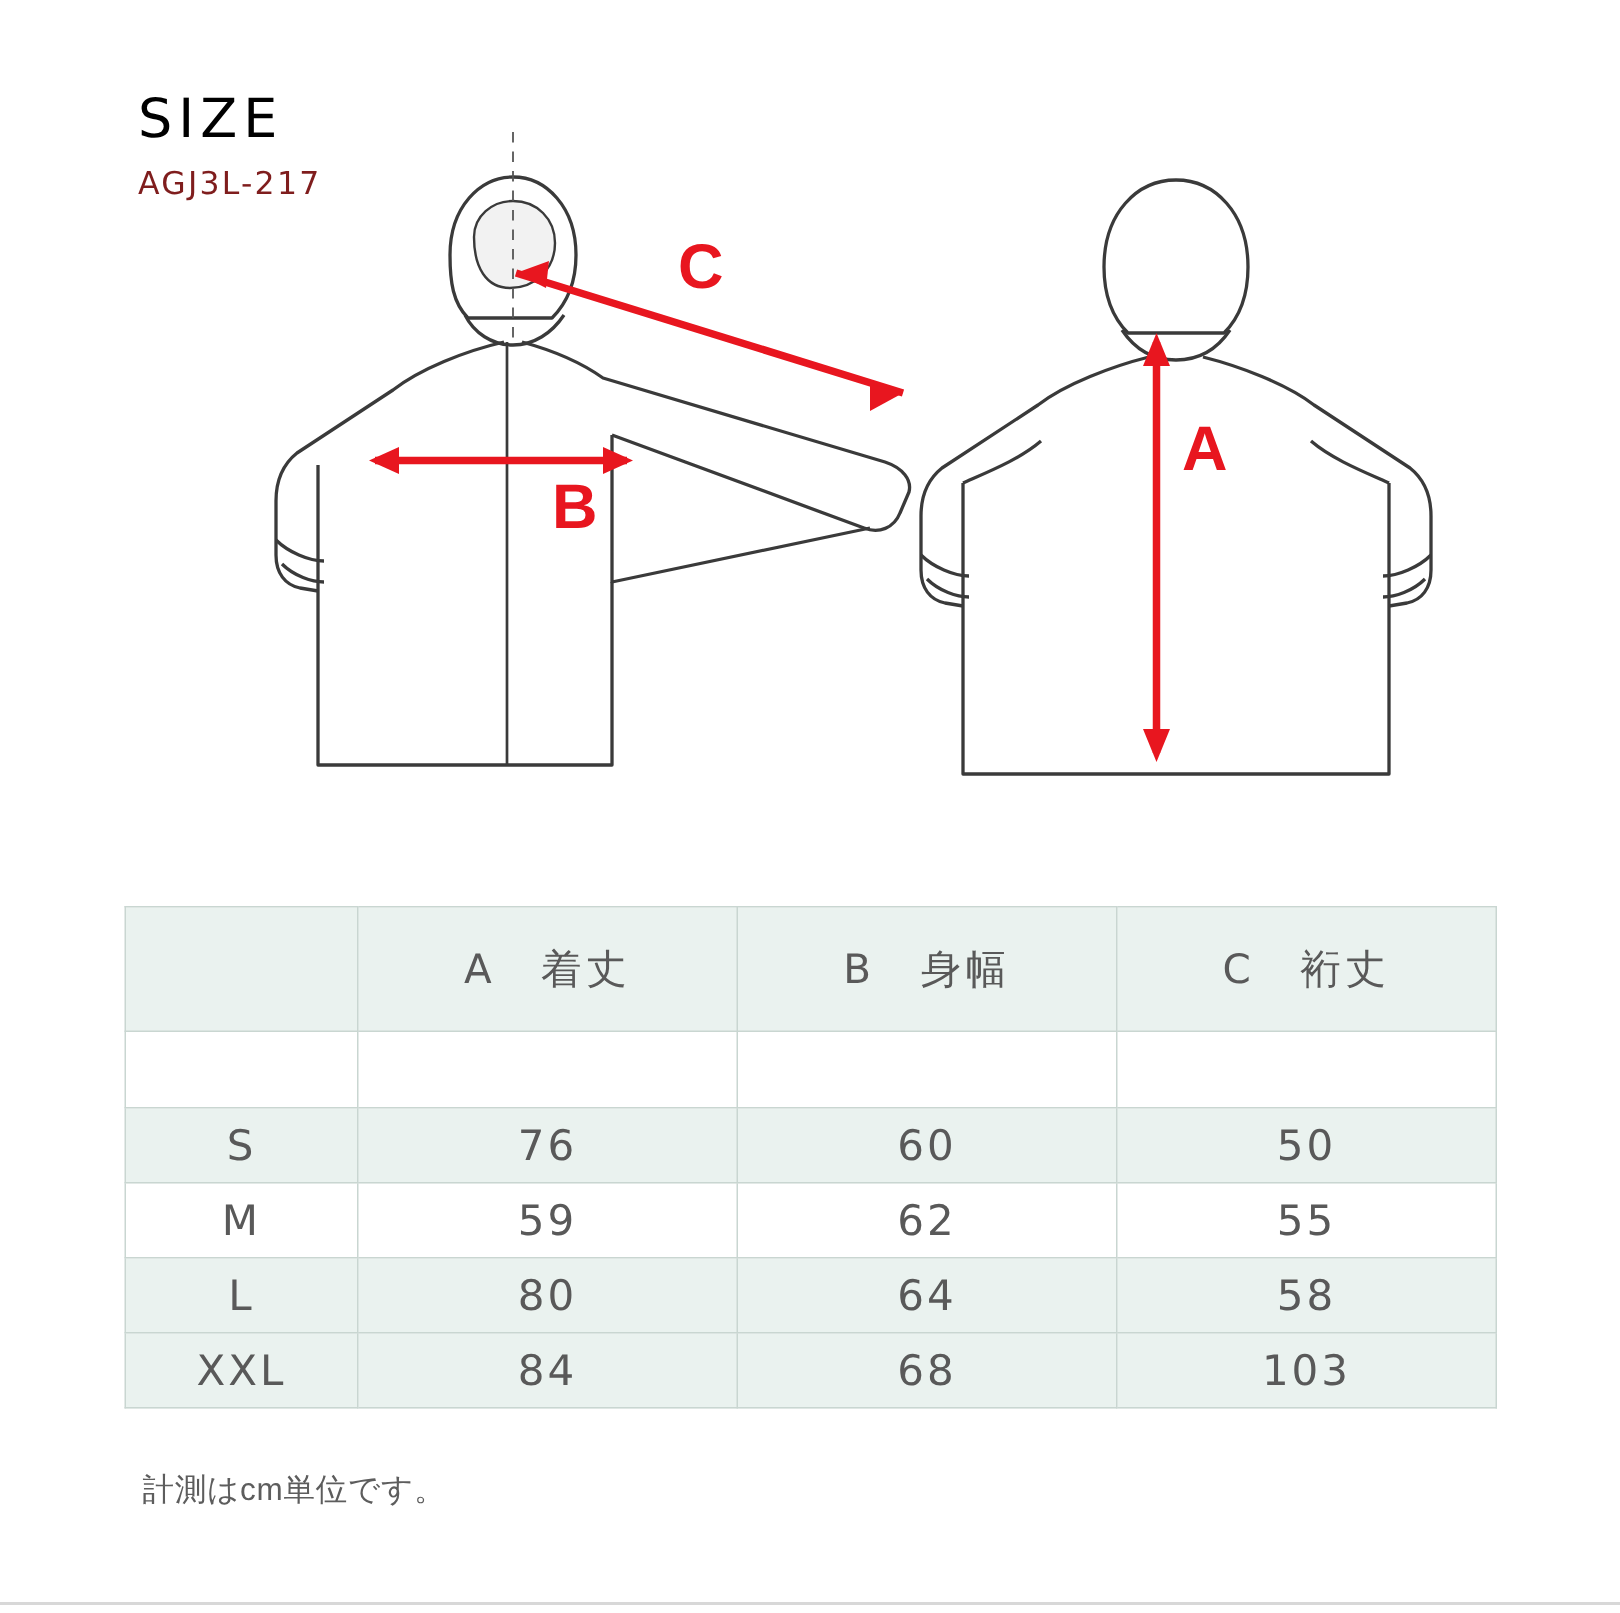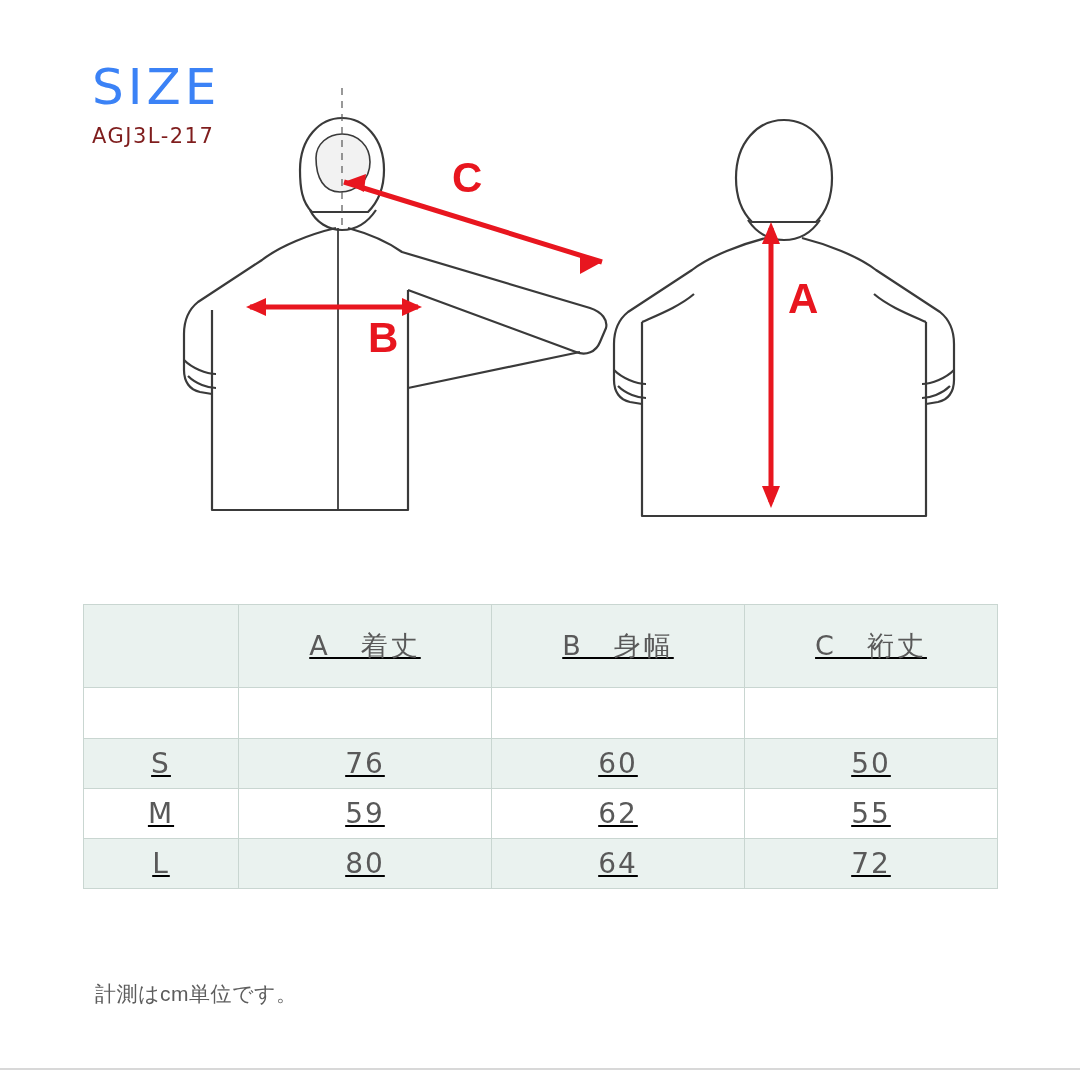--- a/index.html
+++ b/index.html
@@ -20,23 +20,23 @@
     height: 1075px;
     background: #ffffff;
   }
   
   .heading {
     position: absolute;
     left: 92px;
     top: 62px;
   }
   .heading-title {
-    font-size: 50px;
+    font-size: 36px;
     letter-spacing: 4px;
-    color: #3b82f6;
+    color: #000000;
     font-weight: 400;
     line-height: 1;
     font-family: "DejaVu Sans", sans-serif;
   }
   .heading-code {
     margin-top: 12px;
     font-size: 21px;
     letter-spacing: 1.5px;
     color: #7f1d1d;
     font-family: "DejaVu Sans", sans-serif;
@@ -57,21 +57,20 @@
   .table-wrap {
     position: absolute;
     left: 83px;
     top: 604px;
     width: 914px;
   }
   table.size-table {
     border-collapse: collapse;
     width: 914px;
     table-layout: fixed;
-    text-decoration: underline;
   }
   table.size-table td, table.size-table th {
     border: 1px solid #c9d6d1;
     text-align: center;
     color: #595959;
     font-family: "DejaVu Sans", sans-serif;
     font-weight: 400;
   }
   col.c-label { width: 155px; }
   col.c-a { width: 253px; }
@@ -241,21 +240,27 @@
         <tr class="data-row even">
           <td class="label-cell">M</td>
           <td>59</td>
           <td>62</td>
           <td>55</td>
         </tr>
         <tr class="data-row odd">
           <td class="label-cell">L</td>
           <td>80</td>
           <td>64</td>
-          <td>72</td>
+          <td>58</td>
+        </tr>
+        <tr class="data-row odd">
+          <td class="label-cell">XXL</td>
+          <td>84</td>
+          <td>68</td>
+          <td>103</td>
         </tr>
       </tbody>
     </table>
   </div>
 
   <div class="notes">
     <div>計測はcm単位です。</div>
   </div>
 
   <div class="bottom-rule"></div>

